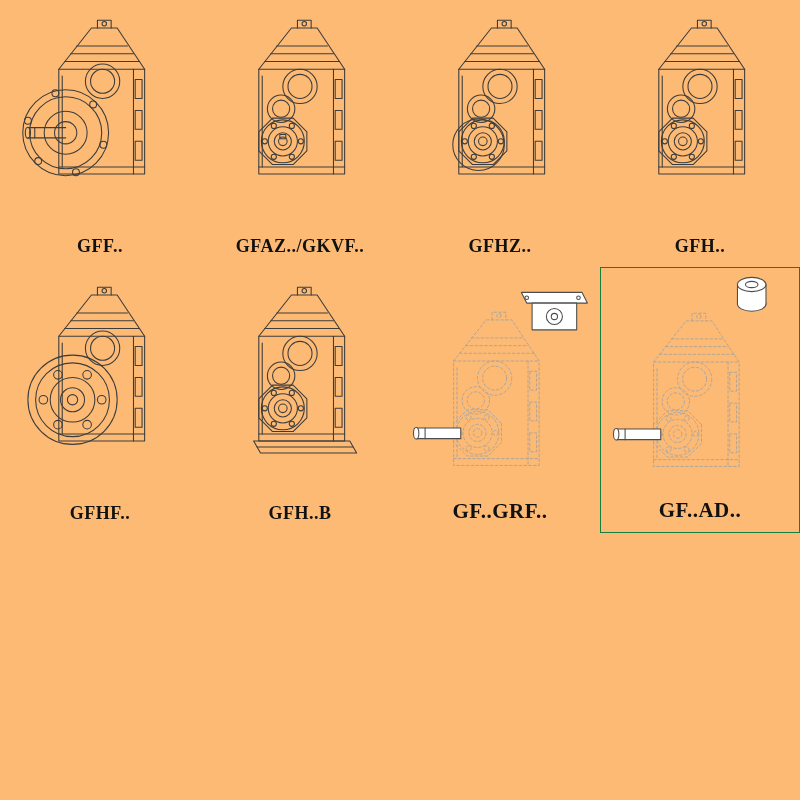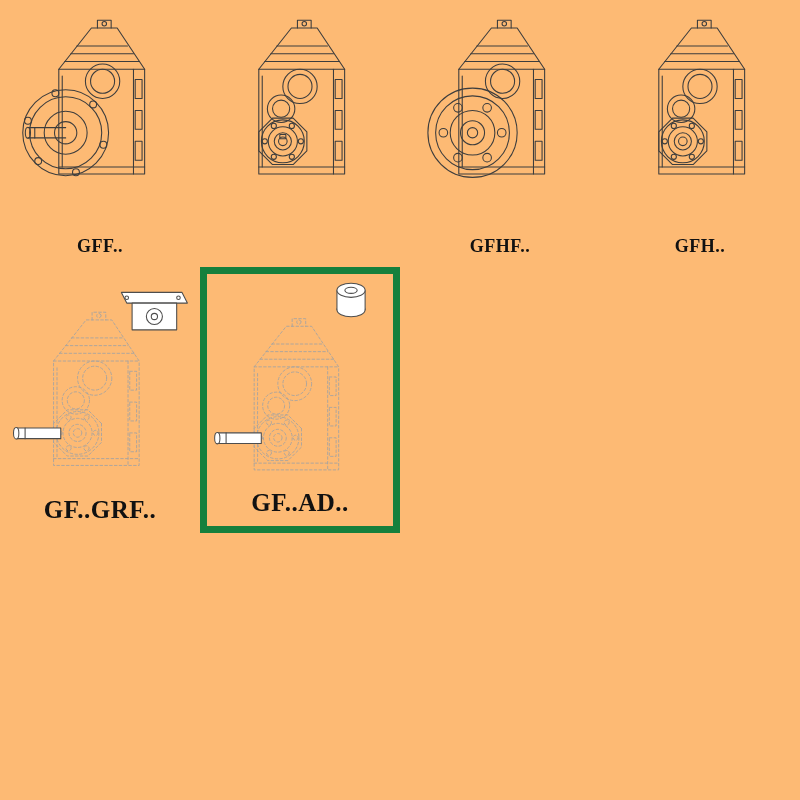--- a/index.html
+++ b/index.html
@@ -10,34 +10,34 @@
     grid-template-rows: repeat(3, 1fr);
     font-family: "Liberation Serif", serif;
     box-sizing: border-box;
   }
   .cell {
     margin: 0; padding: 4px 2px 6px 2px;
     display: flex; flex-direction: column;
     align-items: center; justify-content: space-between;
     box-sizing: border-box; overflow: hidden;
   }
-  .cell.boxed { border: 7px solid #15803d; }
+  .cell.boxed { border: 1px solid #15803d; }
   svg.drawing {
     display: block;
     width: 100%; height: 206px;
     stroke: #3d3d3d; fill: none;
     stroke-width: 1.25; stroke-linejoin: round; stroke-linecap: round;
   }
   svg.drawing.lg { height: 214px; }
   .label {
     font-weight: 700; font-size: 18px; letter-spacing: 0.5px;
     color: #111111; text-align: center; line-height: 1.1;
     padding-bottom: 4px; white-space: nowrap;
   }
-  .label-lg { font-size: 25px; font-family: Liberation Serif, serif; }
+  .label-lg { font-size: 21px; font-family: Liberation Serif, serif; }
   .defs-holder { position: absolute; width: 0; height: 0; overflow: hidden; }
 </style>
 </head>
 <body>
 
 <svg class="defs-holder" aria-hidden="true">
   <defs>
 
     <g id="housing-core">
       <path d="M52 76 L90 28 L120 28 L152 76 L152 198 L52 198 Z"></path>
@@ -257,37 +257,50 @@
     <svg class="drawing" viewBox="0 0 200 240">
         <use href="#sym-gff"></use>
       </svg>
     <figcaption class="label">GFF..</figcaption>
   </figure>
 
   <figure class="cell">
     <svg class="drawing" viewBox="0 0 200 240">
         <use href="#sym-hollow"></use>
       </svg>
-  </figure>
-
+    <figcaption class="label">GFAZ../GKVF..</figcaption>
+  </figure>
+
+  <figure class="cell">
+    <svg class="drawing" viewBox="0 0 200 240">
+        <use href="#sym-gfhz"></use>
+      </svg>
+    <figcaption class="label">GFHZ..</figcaption>
+  </figure>
+
+  <figure class="cell">
+    <svg class="drawing" viewBox="0 0 200 240">
+        <use href="#sym-gfh"></use>
+      </svg>
+    <figcaption class="label">GFH..</figcaption>
+  </figure>
 
   <figure class="cell">
     <svg class="drawing" viewBox="0 0 200 240">
         <use href="#sym-gfhf"></use>
       </svg>
     <figcaption class="label">GFHF..</figcaption>
   </figure>
 
   <figure class="cell">
     <svg class="drawing" viewBox="0 0 200 240">
-        <use href="#sym-gfh"></use>
-      </svg>
-    <figcaption class="label">GFH..</figcaption>
-  </figure>
-
+        <use href="#sym-gfh-b"></use>
+      </svg>
+    <figcaption class="label">GFH..B</figcaption>
+  </figure>
 
 
 
 
 
   <figure class="cell">
     <svg class="drawing lg" viewBox="0 0 200 240">
         <use href="#sym-grf"></use>
       </svg>
     <figcaption class="label label-lg">GF..GRF..</figcaption>

